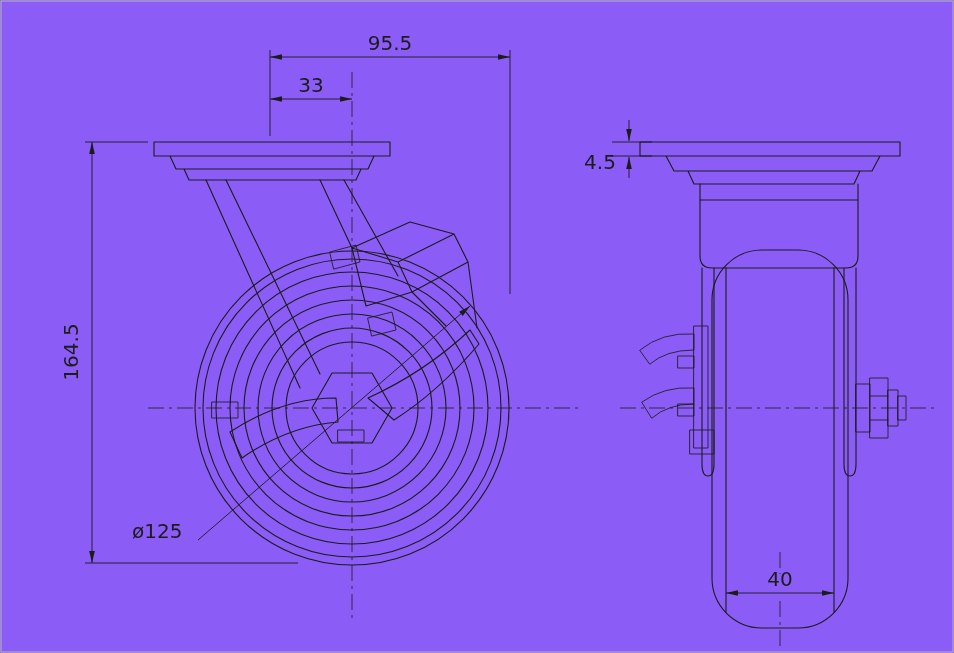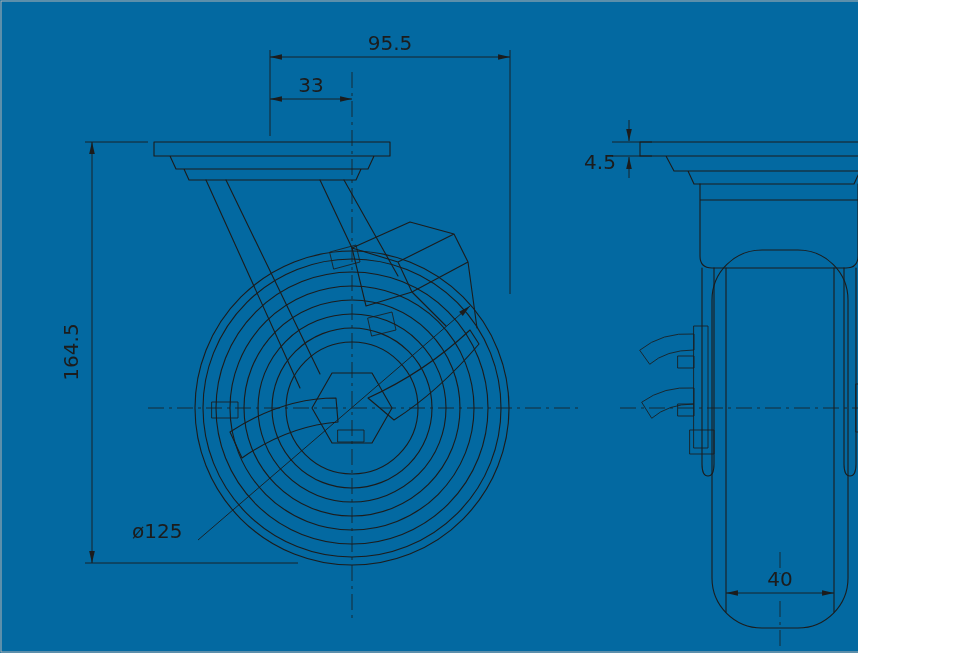--- a/index.html
+++ b/index.html
@@ -1,16 +1,16 @@
 <!DOCTYPE html>
 <html><head>
 <meta charset="utf-8">
 <style>
   html,body{margin:0;padding:0;background:#ffffff;}
-  .stage{position:relative;width:858px;height:653px;background:#0369a1;overflow:hidden;}
+  .stage{position:relative;width:954px;height:653px;background:#8b5cf6;overflow:hidden;}
   svg{display:block;}
   .ln{fill:none;stroke:#1c1c1c;stroke-width:1.1;stroke-linecap:round;stroke-linejoin:round;}
   .thin{stroke-width:0.85;}
   .cl{fill:none;stroke:#1c1c1c;stroke-width:0.8;stroke-dasharray:16 5 3 5;}
   .dim{fill:none;stroke:#1c1c1c;stroke-width:0.9;}
   .dimtext{font-family:"DejaVu Sans","Liberation Sans",sans-serif;font-size:20px;fill:#1c1c1c;stroke:none;}
   .frame{fill:none;stroke:#b5b5b5;stroke-width:1;}
 </style>
 </head>
 <body>

